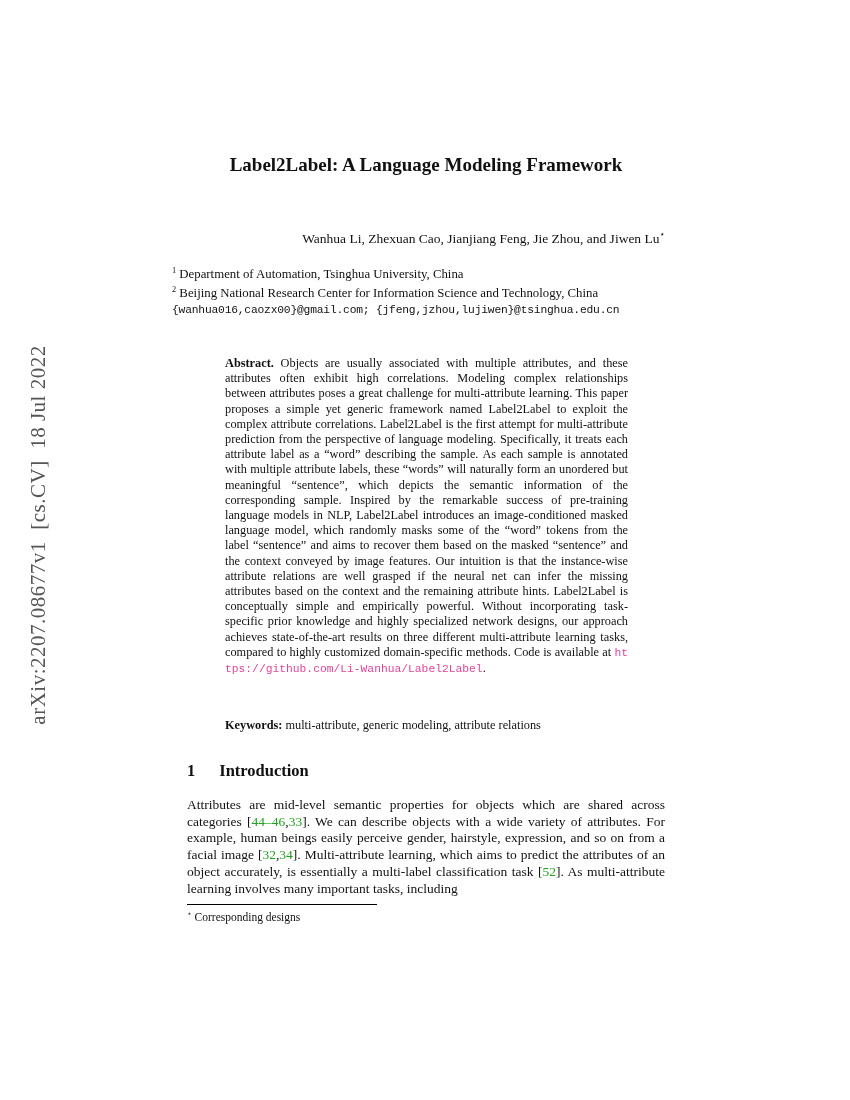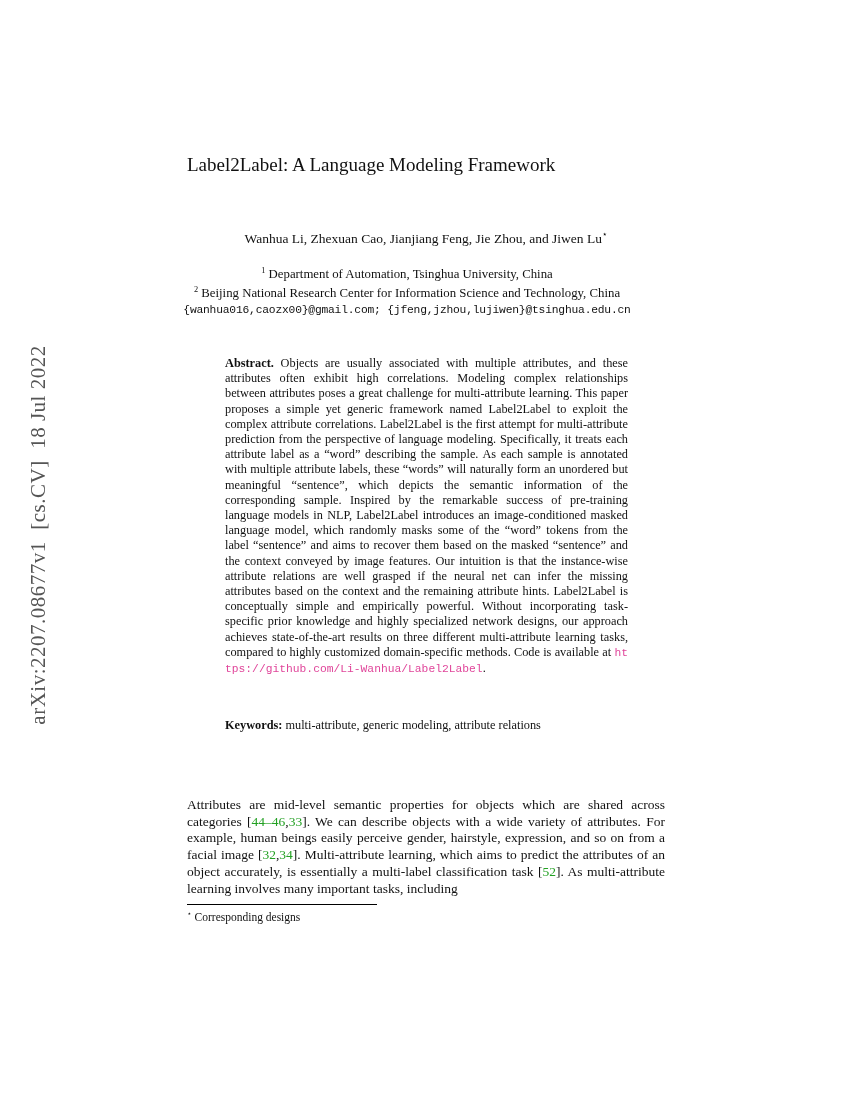--- a/index.html
+++ b/index.html
@@ -21,40 +21,40 @@
     font-size: 21px;
     letter-spacing: 0.5px;
     color: #555555;
     font-family: "Liberation Serif", serif;
   }
   .title {
     position: absolute;
     left: 187px;
     width: 478px;
     top: 152px;
-    text-align: left;
-    font-weight: normal;
+    text-align: center;
+    font-weight: bold;
     font-size: 19px;
     line-height: 26px;
   }
   .authors {
     position: absolute;
     left: 187px;
     width: 478px;
     top: 229px;
-    text-align: center;
+    text-align: right;
     font-size: 13.5px;
   }
   sup { font-size: 0.65em; }
   .affils {
     position: absolute;
-    left: 142px;
+    left: 172px;
     width: 530px;
     top: 263px;
-    text-align: center;
+    text-align: left;
     font-size: 12.8px;
     line-height: 16px;
   }
   .emails {
     font-family: "Liberation Mono", "DejaVu Sans Mono", monospace;
     font-size: 11.3px;
     letter-spacing: -0.2px;
   }
   .abstract {
     position: absolute;
@@ -131,19 +131,20 @@
   <div class="affils">
     <div><sup>1</sup><span> Department of Automation, Tsinghua University, China</span></div>
     <div><sup>2</sup><span> Beijing National Research Center for Information Science and Technology, China</span></div>
     <div class="emails">{wanhua016,caozx00}@gmail.com; {jfeng,jzhou,lujiwen}@tsinghua.edu.cn</div>
   </div>
 
   <div class="abstract"><span class="label">Abstract.</span><span> Objects are usually associated with multiple attributes, and these attributes often exhibit high correlations. Modeling complex relationships between attributes poses a great challenge for multi-attribute learning. This paper proposes a simple yet generic framework named Label2Label to exploit the complex attribute correlations. Label2Label is the first attempt for multi-attribute prediction from the perspective of language modeling. Specifically, it treats each attribute label as a “word” describing the sample. As each sample is annotated with multiple attribute labels, these “words” will naturally form an unordered but meaningful “sentence”, which depicts the semantic information of the corresponding sample. Inspired by the remarkable success of pre-training language models in NLP, Label2Label introduces an image-conditioned masked language model, which randomly masks some of the “word” tokens from the label “sentence” and aims to recover them based on the masked “sentence” and the context conveyed by image features. Our intuition is that the instance-wise attribute relations are well grasped if the neural net can infer the missing attributes based on the context and the remaining attribute hints. Label2Label is conceptually simple and empirically powerful. Without incorporating task-specific prior knowledge and highly specialized network designs, our approach achieves state-of-the-art results on three different multi-attribute learning tasks, compared to highly customized domain-specific methods. Code is available at </span><a href="#" class="url-link">https://github.com/Li-Wanhua/Label2Label</a><span>.</span></div>
 
   <div class="keywords"><span class="label">Keywords:</span><span> multi-attribute, generic modeling, attribute relations</span></div>
 
+  <div class="section-heading"><span class="num">1</span><span>Introduction</span></div>
 
   <div class="intro"><span>Attributes are mid-level semantic properties for objects which are shared across categories [</span><span class="cite">44–46</span><span>,</span><span class="cite">33</span><span>]. We can describe objects with a wide variety of attributes. For example, human beings easily perceive gender, hairstyle, expression, and so on from a facial image [</span><span class="cite">32</span><span>,</span><span class="cite">34</span><span>]. Multi-attribute learning, which aims to predict the attributes of an object accurately, is essentially a multi-label classification task [</span><span class="cite">52</span><span>]. As multi-attribute learning involves many important tasks, including</span></div>
 
   <div class="footnote-rule"></div>
   <div class="footnote"><sup>⋆</sup><span> Corresponding designs</span></div>
 
 </div>
 
 </body></html>

